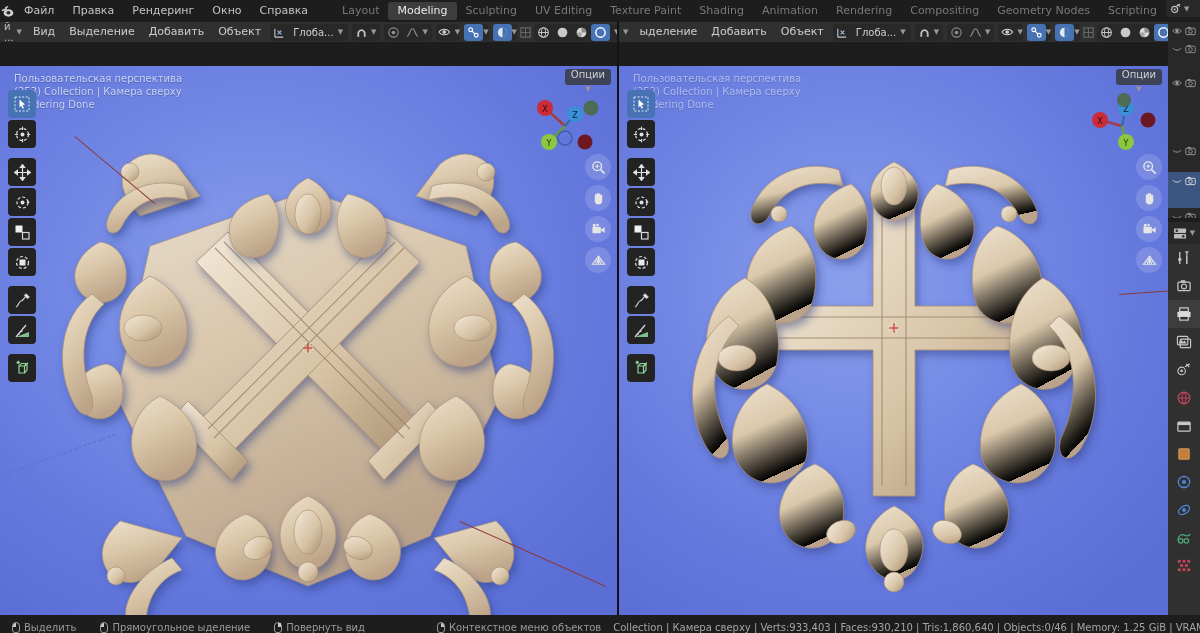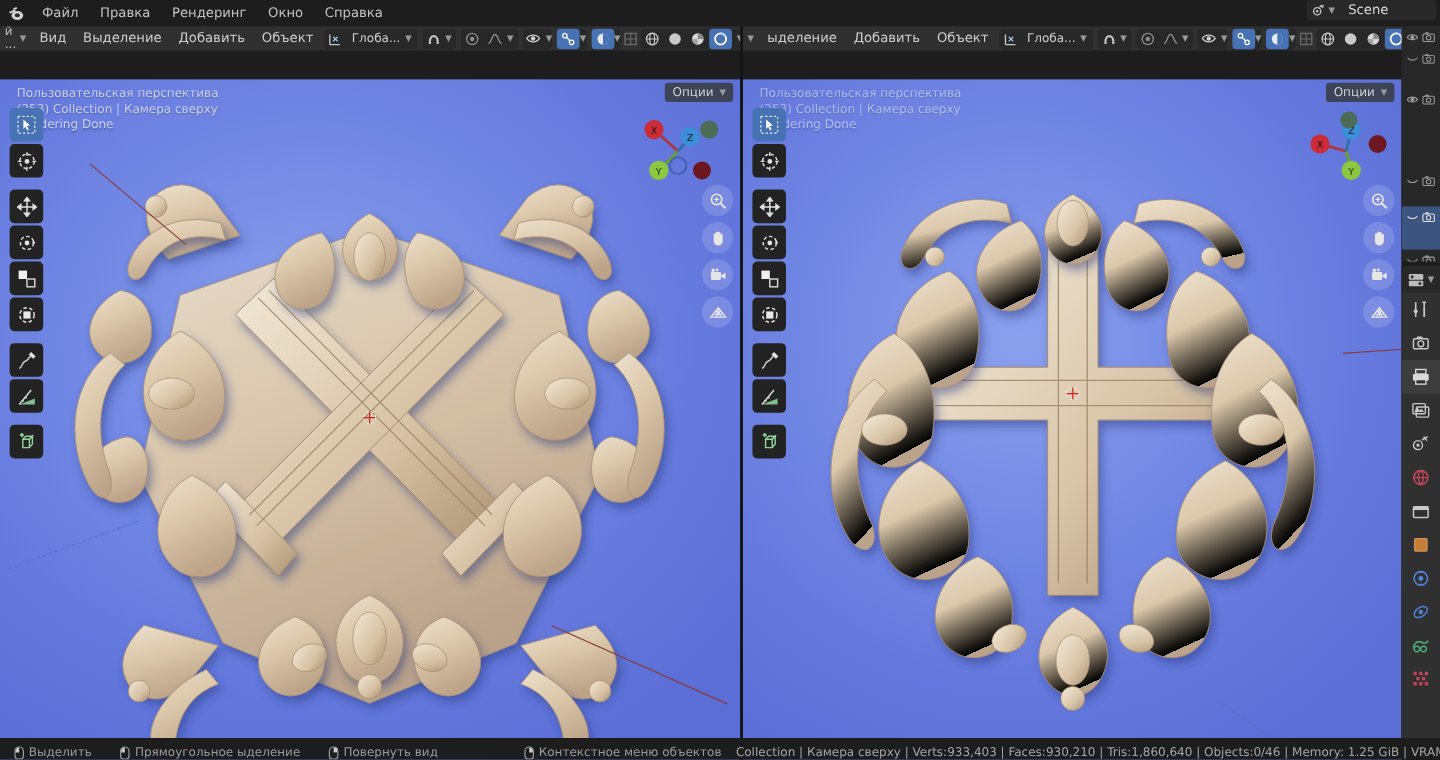--- a/index.html
+++ b/index.html
@@ -68,21 +68,21 @@
     position: absolute; inset: 0;
     background: radial-gradient(ellipse 75% 70% at 42% 38%, #8ba0ec 0%, #7288e4 42%, #6377dc 75%, #5a6ed6 100%);
   }
   .vp-overlay-text {
     position: absolute; left: 14px; top: 6px; font-size: 10px; line-height: 13px;
     color: #c8d2f5; text-shadow: 0 1px 1px rgba(0,0,0,.25); pointer-events: none;
   }
   .vp-opts {
     position: absolute; right: 6px; top: 3px; height: 16px; background: #373737cc;
     border-radius: 3px; display: flex; align-items: center; padding: 0 6px; gap: 5px;
-    font-size: 10px; color: #d2d2d2;
+    font-size: 10px; color: #d2d2d2; flex-direction: column;
   }
   
   .toolcol { position: absolute; left: 8px; top: 24px; width: 28px; display: flex; flex-direction: column; gap: 2px; }
   .toolbtn {
     width: 28px; height: 28px; background: #232323; border-radius: 4px;
     display: flex; align-items: center; justify-content: center; color: #d6d6d6;
   }
   .toolbtn.sel { background: #4772b3; }
   .toolbtn.grn { color: #9adca0; }
   .toolgap { height: 6px; }
@@ -139,20 +139,33 @@
         <path d="M1.5 6.5 L7 4 L7.6 5.8 L2.6 7.8 Z" fill="#d0d0d0"></path>
         <path d="M5.2 3.1 L8.4 2 L8.9 3.5 L5.8 4.6 Z" fill="#d0d0d0"></path>
       </svg>
     </div>
     <div class="menu-item">Файл</div>
     <div class="menu-item">Правка</div>
     <div class="menu-item">Рендеринг</div>
     <div class="menu-item">Окно</div>
     <div class="menu-item">Справка</div>
 
+    <div class="ws-tabs">
+      <div class="ws-tab">Layout</div>
+      <div class="ws-tab active">Modeling</div>
+      <div class="ws-tab">Sculpting</div>
+      <div class="ws-tab">UV Editing</div>
+      <div class="ws-tab">Texture Paint</div>
+      <div class="ws-tab">Shading</div>
+      <div class="ws-tab">Animation</div>
+      <div class="ws-tab">Rendering</div>
+      <div class="ws-tab">Compositing</div>
+      <div class="ws-tab">Geometry Nodes</div>
+      <div class="ws-tab">Scripting</div>
+    </div>
 
     <div class="topbar-right">
       <div class="scene-field">
         <span class="scene-icon-btn">
           <svg width="13" height="11" viewBox="0 0 14 12">
               <ellipse cx="5" cy="7" rx="3.3" ry="3.3" fill="none" stroke="#c5c5c5" stroke-width="1.2"></ellipse>
               <circle cx="5" cy="7" r="1.1" fill="#c5c5c5"></circle>
               <path d="M7 3 L11 1.5 M8 1.5 L10.5 4" stroke="#c5c5c5" stroke-width="1.2" fill="none"></path>
             </svg>
           <i class="chev">▼</i>

